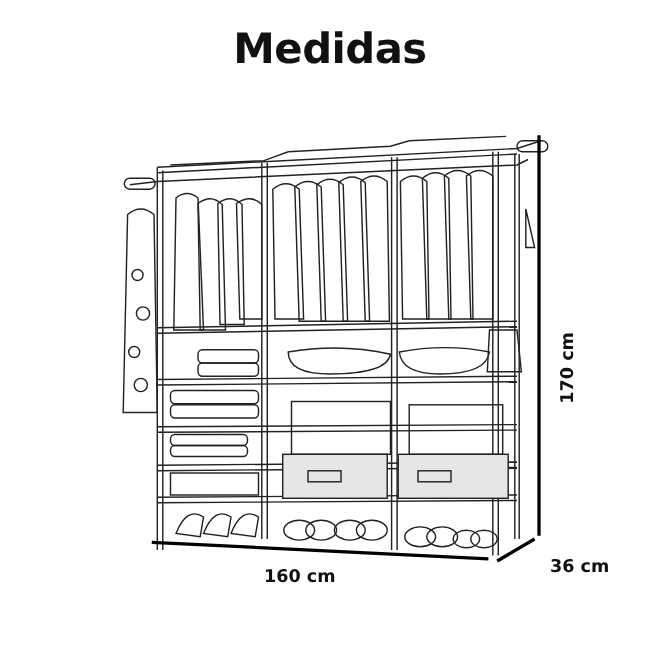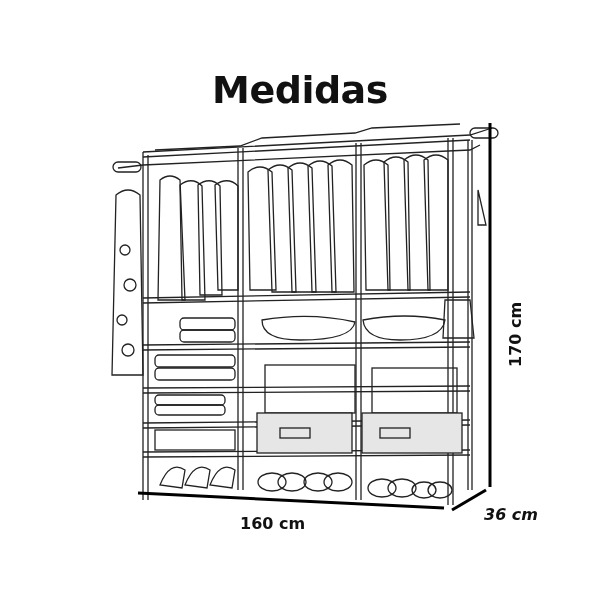--- a/index.html
+++ b/index.html
@@ -1,20 +1,20 @@
 <!DOCTYPE html>
 <html><head>
   <meta charset="utf-8">
   <style>
     html, body { margin: 0; padding: 0; background: #ffffff; }
     body { width: 600px; height: 600px; position: relative; overflow: hidden; font-family: "DejaVu Sans", sans-serif; }
-    .title { position: absolute; left: 0; width: 600px; top: 22px; text-align: center; font-size: 38px; font-weight: bold; color: #111; letter-spacing: -0.5px; margin-top: 46px; }
+    .title { position: absolute; left: 0; width: 600px; top: 22px; text-align: center; font-size: 38px; font-weight: bold; color: #111; letter-spacing: -0.5px; }
     .dim { position: absolute; font-weight: bold; color: #111; font-size: 16px; }
     .dim-w { left: 240px; top: 514px; text-align: right; }
-    .dim-d { left: 484px; top: 505px; font-style: italic; }
+    .dim-d { left: 500px; top: 505px; }
     .dim-h { left: 506px; top: 367px; transform: rotate(-90deg); transform-origin: left top; }
     svg.art { position: absolute; left: 0; top: 0; }
   </style>
 </head>
 <body>
 
 <div class="title">Medidas</div>
 
 <svg class="art" width="600" height="600" viewBox="0 0 600 600" fill="none" stroke="#222" stroke-width="1.3">
 

